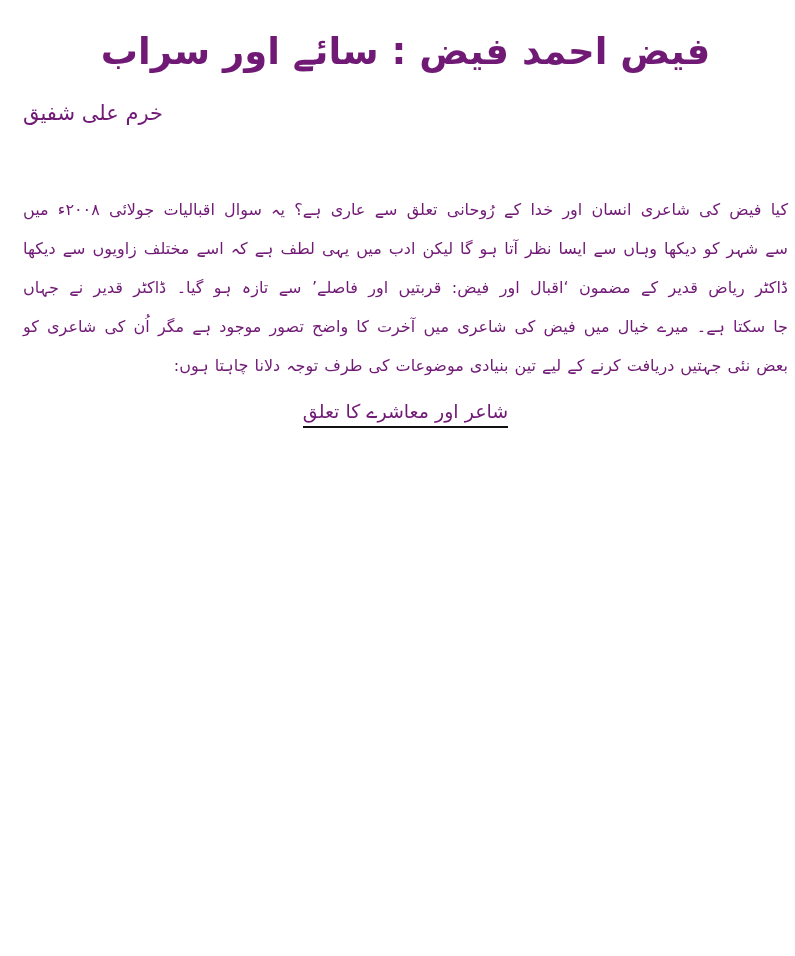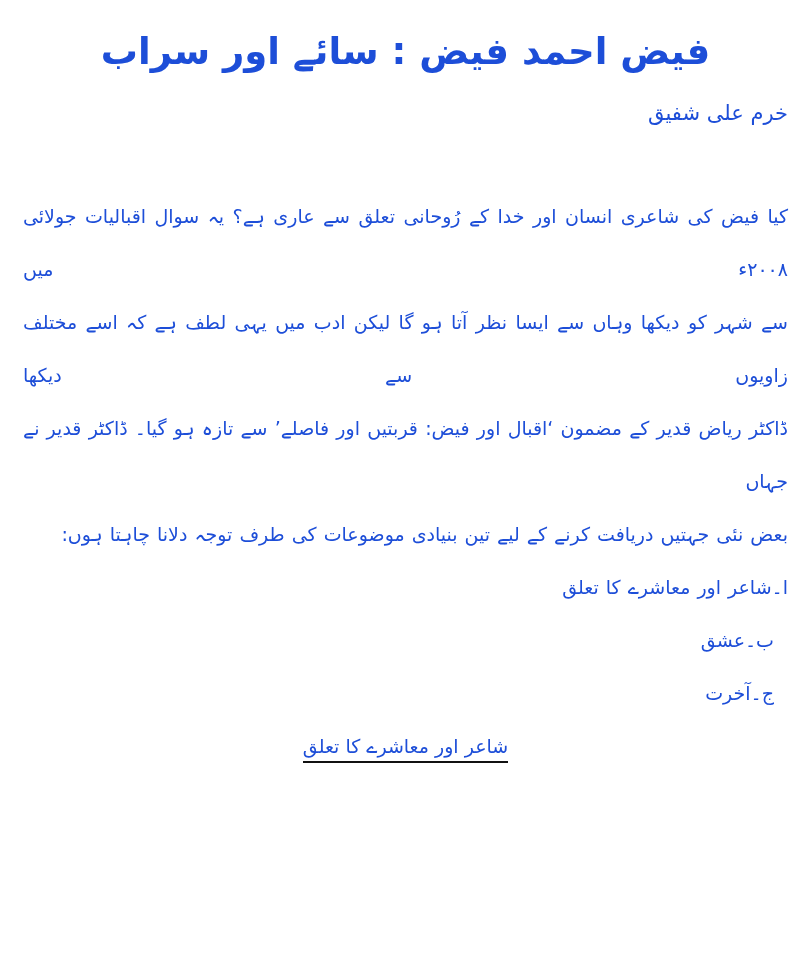--- a/index.html
+++ b/index.html
@@ -1,34 +1,34 @@
 <!DOCTYPE html>
 <html lang="ur" dir="rtl"><head>
 <meta charset="utf-8">
 <style>
   html,body{margin:0;padding:0;background:#ffffff;}
   body{width:795px;height:956px;overflow:hidden;}
   .page{
     width:795px;height:956px;box-sizing:border-box;
-    background:#ffffff;color:#1d4ed8;
+    background:#ffffff;color:#701a75;
     font-family:"DejaVu Sans",sans-serif;
     direction:rtl;
     padding:14px 7px 0 23px;
   }
   .title{
     margin:0;font-size:37px;font-weight:bold;
     text-align:center;line-height:76px;
     letter-spacing:0px;
   }
   .author{
-    font-size:21px;text-align:right;line-height:46px;font-weight:normal;
+    font-size:21px;text-align:left;line-height:46px;font-weight:normal;
   }
   .body-block{margin-top:54px;}
   .line{
-    font-size:19px;line-height:53px;
+    font-size:16px;line-height:39px;
     text-align:justify;text-align-last:justify;
     word-spacing:1px;
   }
   .line.last{text-align-last:right;}
   .plain-para .line{text-align:center;text-align-last:right;}
   .list-block .line{text-align:right;text-align-last:right;}
   .list-block .line:nth-child(n+2){padding-right:14px;}
   .heading-row{text-align:center;line-height:52px;height:52px;}
   .section-heading{
     font-size:19px;font-weight:normal;
@@ -44,31 +44,27 @@
   <h1 class="title">فیض احمد فیض : سائے اور سراب</h1>
 
   <div class="author">خرم علی شفیق</div>
 
   <div class="body-block">
 
     <div class="para intro-para">
         <div class="line">کیا فیض کی شاعری انسان اور خدا کے رُوحانی تعلق سے عاری ہے؟ یہ سوال اقبالیات جولائی ۲۰۰۸ء میں</div>
         <div class="line">سے شہر کو دیکھا وہاں سے ایسا نظر آتا ہو گا لیکن ادب میں یہی لطف ہے کہ اسے مختلف زاویوں سے دیکھا</div>
         <div class="line">ڈاکٹر ریاض قدیر کے مضمون ‘اقبال اور فیض: قربتیں اور فاصلے’ سے تازہ ہو گیا۔ ڈاکٹر قدیر نے جہاں</div>
+        <div class="line">جا سکتا ہے۔ میرے خیال میں فیض کی شاعری میں آخرت کا واضح تصور موجود ہے مگر اُن کی شاعری کو</div>
       </div>
 
     <div class="para plain-para">
         <div class="line last">بعض نئی جہتیں دریافت کرنے کے لیے تین بنیادی موضوعات کی طرف توجہ دلانا چاہتا ہوں:</div>
       </div>
 
-    <div class="para list-block">
-        <div class="line">ا۔شاعر اور معاشرے کا تعلق</div>
-        <div class="line">ب۔عشق</div>
-        <div class="line last">ج۔آخرت</div>
-      </div>
 
     <div class="heading-row">
       <span class="section-heading">شاعر اور معاشرے کا تعلق</span>
     </div>
 
 
   </div>
 </div>
 
 </body></html>

